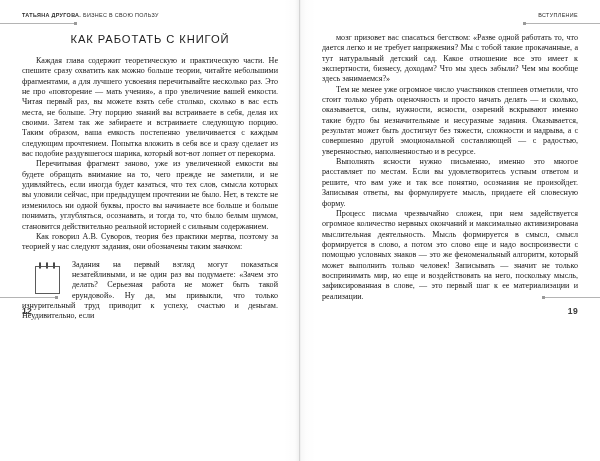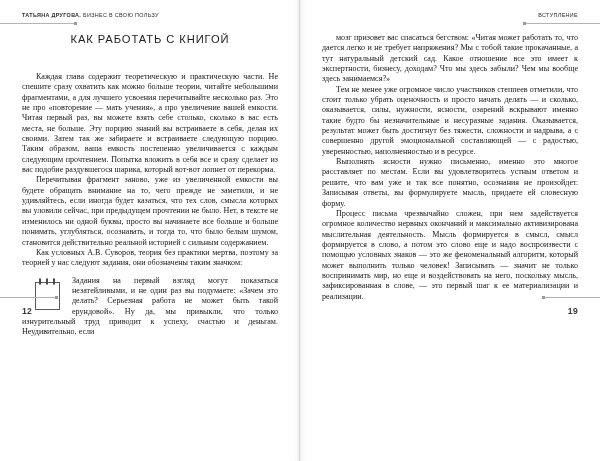--- a/index.html
+++ b/index.html
@@ -143,21 +143,21 @@
     left: 22px;
     width: 256px;
     text-align: justify;
     text-justify: inter-word;
     font-size: 8.1px;
     line-height: 10.35px;
     color: #161616;
     hyphens: auto;
   }
   .page-left .column {
-    top: 72px;
+    top: 56px;
   }
   .page-right .column {
     top: 33px;
     left: 22px;
     width: 256px;
   }
 
   .column p {
     margin: 0;
     text-indent: 14px;
@@ -238,21 +238,21 @@
 
     <div class="rule rule-top-left">
       <span class="rule-dot"></span>
     </div>
 
     <h1 class="chapter-title">КАК РАБОТАТЬ С КНИГОЙ</h1>
 
     <div class="column">
       <p>Каждая глава содержит теоретическую и практическую части. Не спешите сразу охватить как можно больше теории, читайте небольшими фрагментами, а для лучшего усвоения перечитывайте несколько раз. Это не про «повторение — мать учения», а про увеличение вашей емкости. Читая первый раз, вы можете взять себе столько, сколько в вас есть места, не больше. Эту порцию знаний вы встраиваете в себя, делая их своими. Затем так же забираете и встраиваете следующую порцию. Таким образом, ваша емкость постепенно увеличивается с каждым следующим прочтением. Попытка вложить в себя все и сразу сделает из вас подобие раздувшегося шарика, который вот-вот лопнет от перекорма.</p>
       <p>Перечитывая фрагмент заново, уже из увеличенной емкости вы будете обращать внимание на то, чего прежде не заметили, и не удивляйтесь, если иногда будет казаться, что тех слов, смысла которых вы уловили сейчас, при предыдущем прочтении не было. Нет, в тексте не изменилось ни одной буквы, просто вы начинаете все больше и больше понимать, углубляться, осознавать, и тогда то, что было белым шумом, становится действительно реальной историей с сильным содержанием.</p>
-      <p>Как условных А.В. Суворов, теория без практики мертва, поэтому за теорией у нас следуют задания, они обозначены таким значком:</p>
+      <p>Как говорил А.В. Суворов, теория без практики мертва, поэтому за теорией у нас следуют задания, они обозначены таким значком:</p>
 
       <div class="callout">
         <div class="note-icon">
           <span class="pad-shadow"></span>
           <span class="pad-body"></span>
           <span class="ring r1"></span>
           <span class="ring r2"></span>
           <span class="ring r3"></span>
         </div>
         <p>Задания на первый взгляд могут показаться незатейливыми, и не один раз вы подумаете: «Зачем это делать? Серьезная работа не может быть такой ерундовой». Ну да, мы привыкли, что только изнурительный труд приводит к успеху, счастью и деньгам. Неудивительно, если</p>
@@ -270,21 +270,21 @@
 
     <div class="runhead">
       <span>ВСТУПЛЕНИЕ</span>
     </div>
 
     <div class="rule rule-top-right">
       <span class="rule-dot"></span>
     </div>
 
     <div class="column">
-      <p>мозг призовет вас спасаться бегством: «Читая может работать то, что дается легко и не требует напряжения? Мы с тобой такие прокачанные, а тут натуральный детский сад. Какое отношение все это имеет к экспертности, бизнесу, доходам? Что мы здесь забыли? Чем мы вообще здесь занимаемся?»</p>
+      <p>мозг призовет вас спасаться бегством: «Разве одной работать то, что дается легко и не требует напряжения? Мы с тобой такие прокачанные, а тут натуральный детский сад. Какое отношение все это имеет к экспертности, бизнесу, доходам? Что мы здесь забыли? Чем мы вообще здесь занимаемся?»</p>
       <p>Тем не менее уже огромное число участников степпеев отметили, что стоит только убрать оценочность и просто начать делать — и сколько, оказывается, силы, нужности, ясности, озарений вскрывают именно такие будто бы незначительные и несуразные задания. Оказывается, результат может быть достигнут без тяжести, сложности и надрыва, а с совершенно другой эмоциональной составляющей — с радостью, уверенностью, наполненностью и в ресурсе.</p>
       <p>Выполнять ясности нужно письменно, именно это многое расставляет по местам. Если вы удовлетворитесь устным ответом и решите, что вам уже и так все понятно, осознания не произойдет. Записывая ответы, вы формулируете мысль, придаете ей словесную форму.</p>
       <p>Процесс письма чрезвычайно сложен, при нем задействуется огромное количество нервных окончаний и максимально активизирована мыслительная деятельность. Мысль формируется в смысл, смысл формируется в слово, а потом это слово еще и надо воспроизвести с помощью условных знаков — это же феноменальный алгоритм, который может выполнить только человек! Записывать — значит не только воспринимать мир, но еще и воздействовать на него, поскольку мысль, зафиксированная в слове, — это первый шаг к ее материализации и реализации.</p>
     </div>
 
     <div class="rule rule-bot-right">
       <span class="rule-dot"></span>
     </div>
 
     <div class="folio">19</div>

